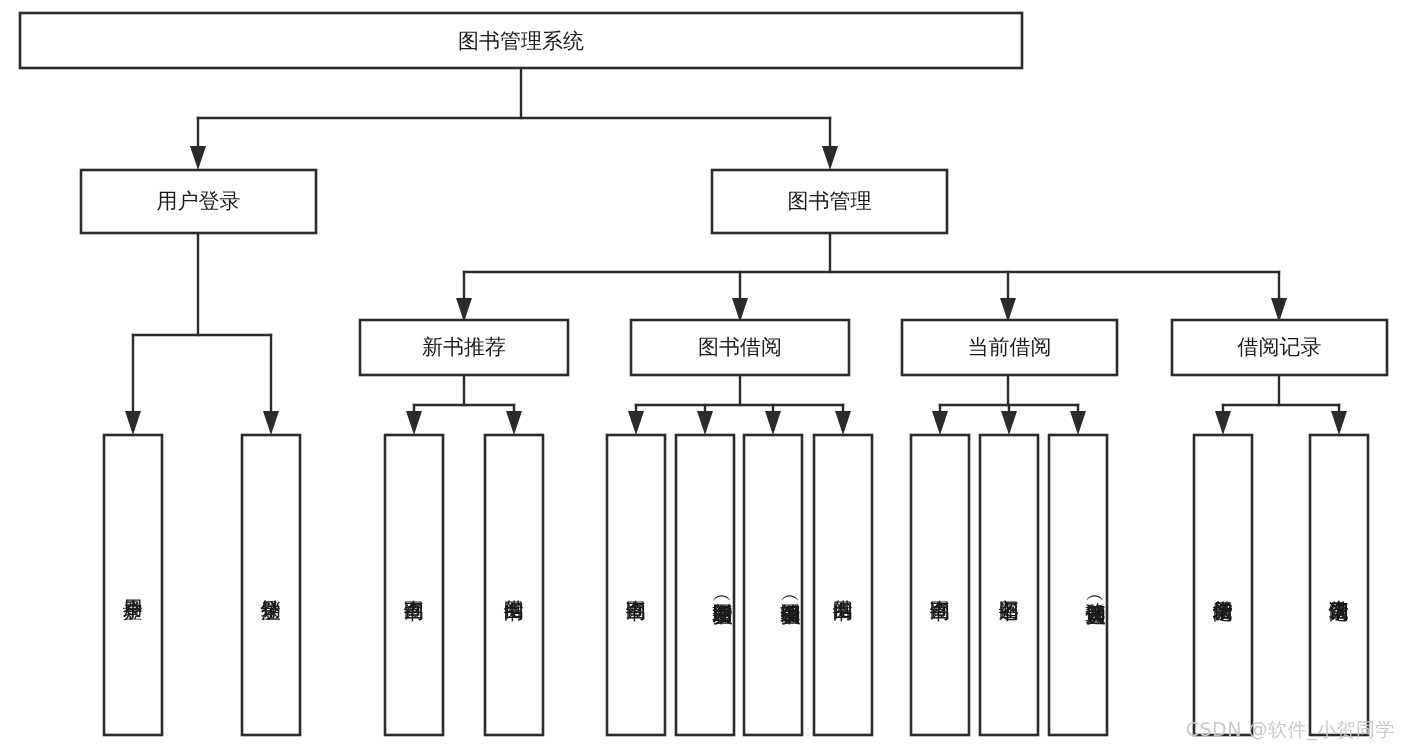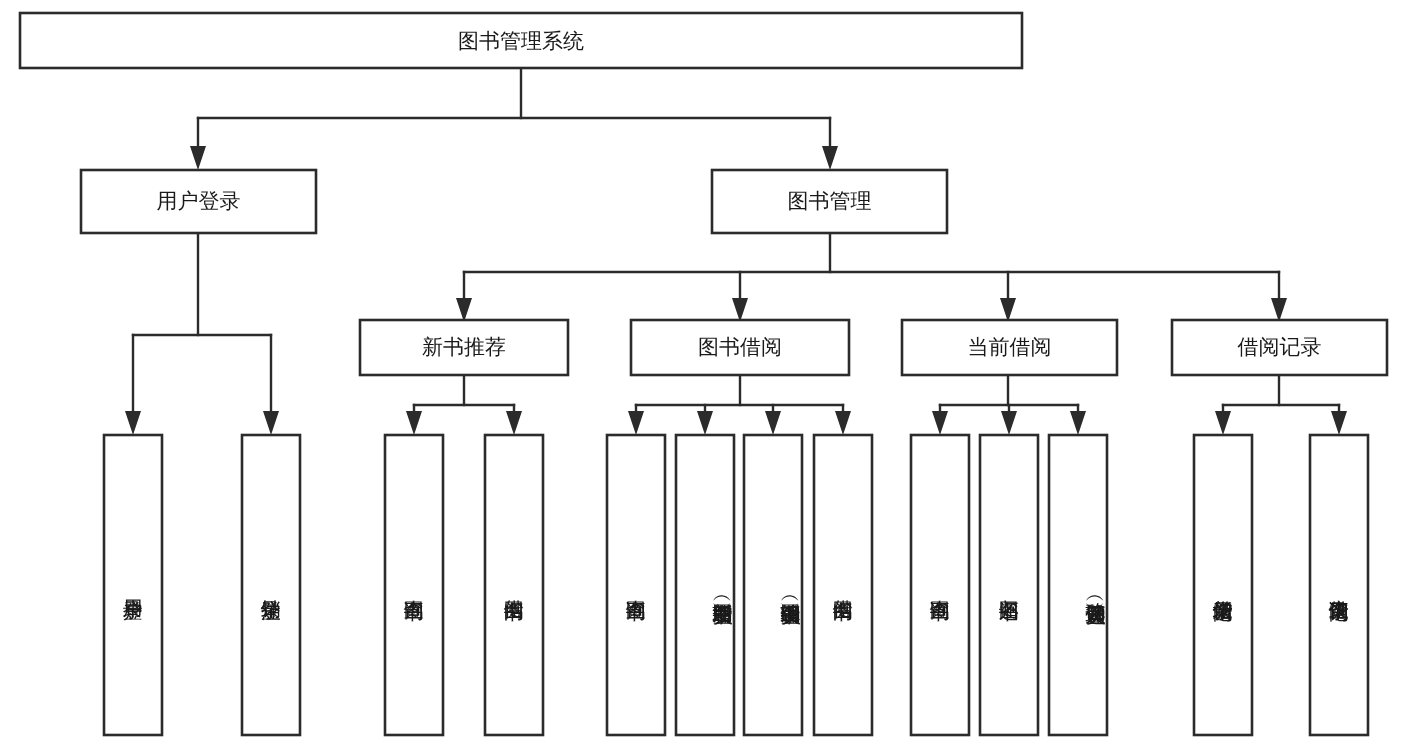--- a/index.html
+++ b/index.html
@@ -212,14 +212,15 @@
   <div class="vlabel" style="left:744px; top:435px; width:58px; height:300px; align-items:flex-start; padding-top:8px; box-sizing:border-box;">编辑图书（管理员）</div>
   <div class="vlabel" style="left:814px; top:435px; width:58px; height:300px;">借阅图书</div>
 
   <div class="vlabel" style="left:911px; top:435px; width:58px; height:300px;">查询图书</div>
   <div class="vlabel" style="left:980px; top:435px; width:58px; height:300px;">归还图书</div>
   <div class="vlabel" style="left:1049px; top:435px; width:58px; height:300px; align-items:flex-start; padding-top:8px; box-sizing:border-box;">确认归还（管理员）</div>
 
   <div class="vlabel" style="left:1194px; top:435px; width:58px; height:300px;">新增借阅记录</div>
   <div class="vlabel" style="left:1310px; top:435px; width:58px; height:300px;">查询借阅记录</div>
 
+  <div class="watermark">CSDN @软件_小贺同学</div>
 
 </div>
 
 </body></html>

